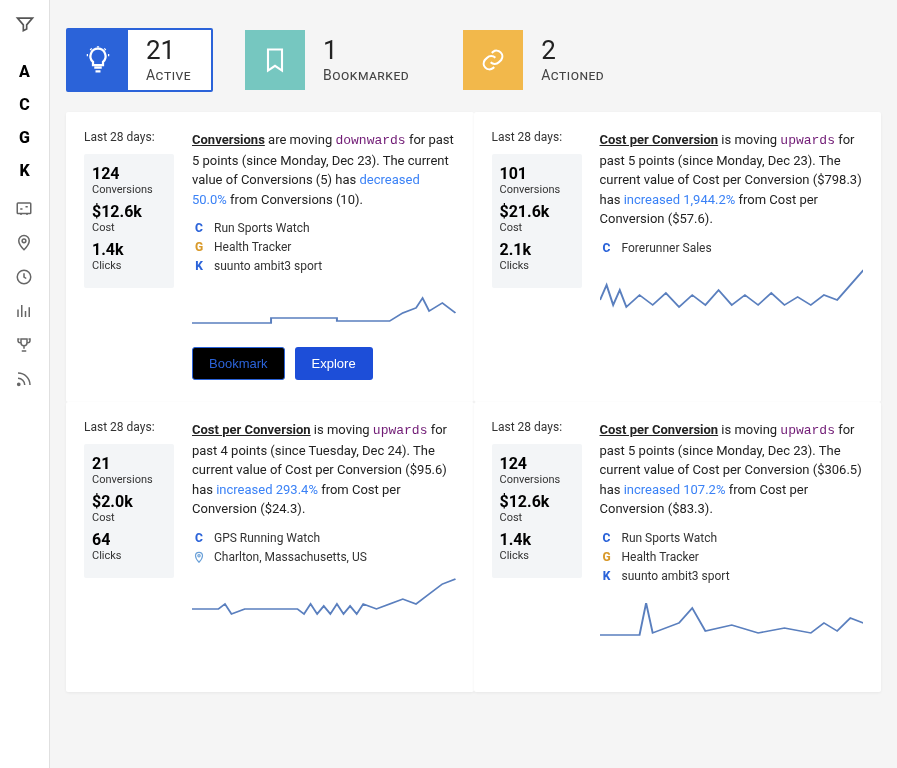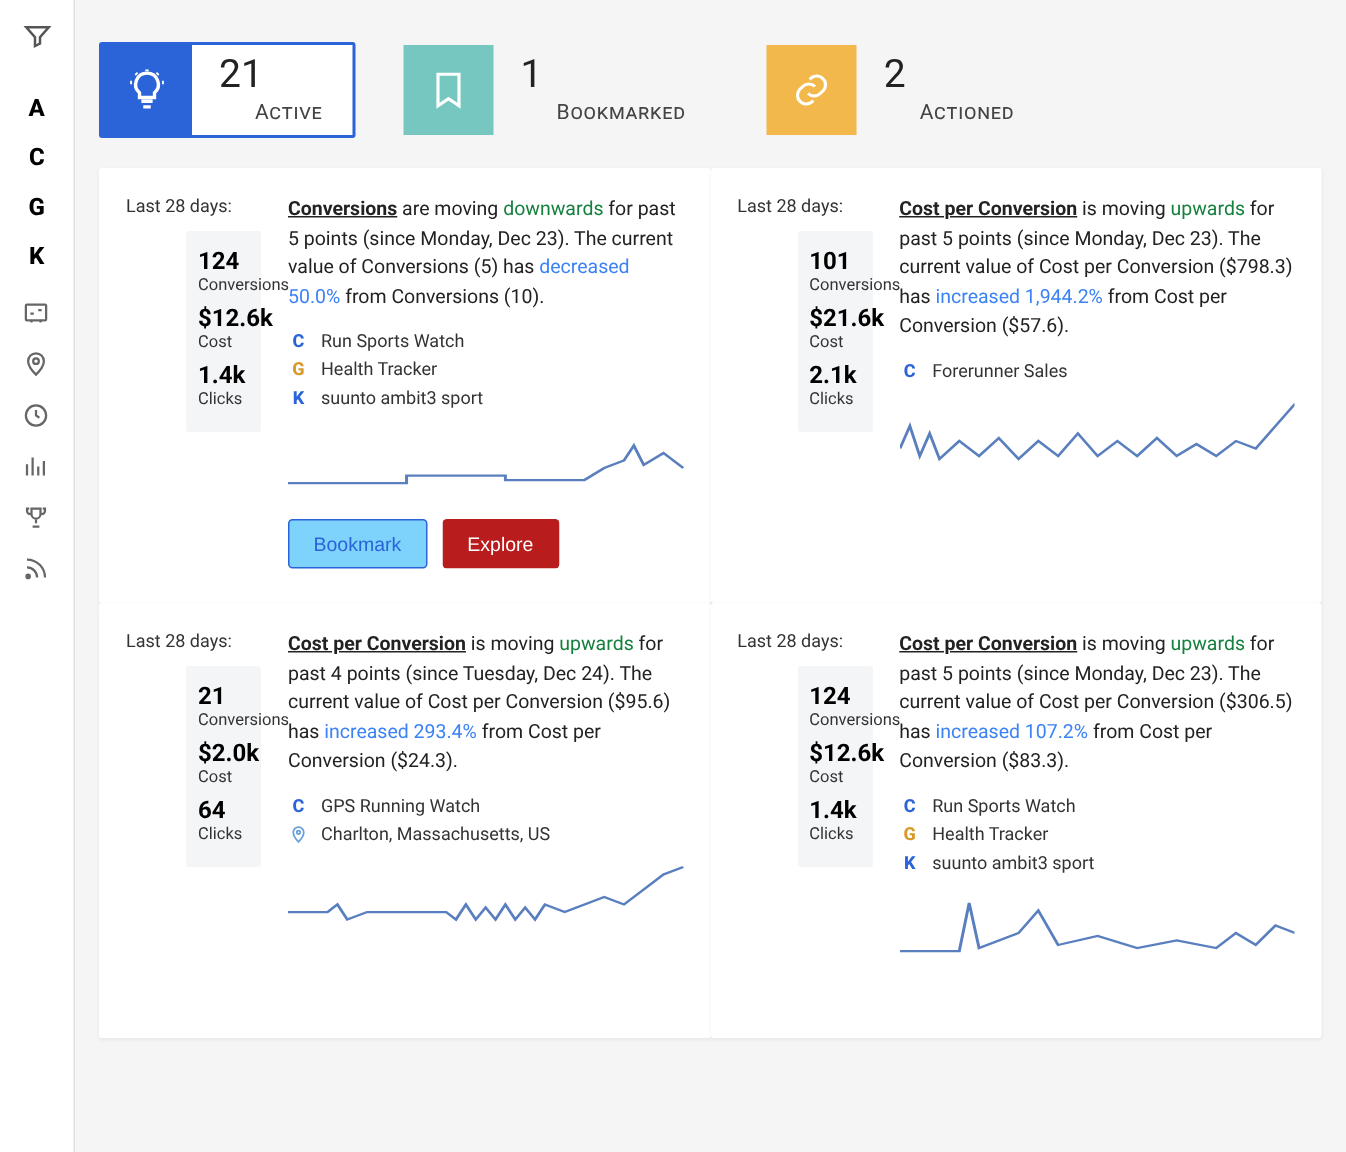--- a/index.html
+++ b/index.html
@@ -83,21 +83,20 @@
     font-weight: 400;
     color: #222;
     line-height: 1;
   }
   .tab .label {
     font-variant: small-caps;
     letter-spacing: 0.5px;
     color: #444;
     font-size: 14px;
     margin-top: 4px;
-    margin-left: 24px;
   }
   .cards {
     display: grid;
     grid-template-columns: 1fr 1fr;
   }
   .card {
     background: #fff;
     border-radius: 2px;
     box-shadow: 0 1px 3px rgba(0,0,0,0.06);
     padding: 18px 18px 20px 18px;
@@ -112,21 +111,20 @@
   .card .period {
     font-size: 12px;
     color: #333;
     margin-bottom: 10px;
     white-space: nowrap;
   }
   .card .statsbox {
     background: #f3f5f7;
     padding: 10px 8px;
     border-radius: 2px;
-    margin-left: 40px;
   }
   .card .statsbox .v {
     font-size: 16px;
     font-weight: 700;
     color: #000;
   }
   .card .statsbox .l {
     font-size: 11px;
     color: #333;
     margin-bottom: 6px;
@@ -139,21 +137,22 @@
     font-size: 13px;
     line-height: 1.5;
     color: #222;
     margin-bottom: 12px;
   }
   .desc .metric {
     font-weight: 700;
     text-decoration: underline;
   }
   .desc .dir {
-    color: #15803d;
+    color: #701a75;
+    font-family: Liberation Mono, monospace;
   }
   .desc .pct {
     color: #3b82f6;
   }
   .tags { margin-bottom: 10px; }
   .tagrow {
     display: flex;
     align-items: center;
     gap: 8px;
     font-size: 12px;
@@ -186,24 +185,24 @@
   .btn {
     padding: 8px 16px;
     font-size: 13px;
     border-radius: 3px;
     cursor: pointer;
     border: 1px solid transparent;
   }
   .btn.outline {
     border-color: #2b63d9;
     color: #2b63d9;
-    background: #7dd3fc;
+    background: #000000;
   }
   .btn.primary {
-    background: #b91c1c;
+    background: #1d4ed8;
     color: #fff;
     text-align: center;
   }
   svg { display: block; }
 </style>
 </head>
 <body>
 
 <div class="sidebar">
   <div class="filter">

